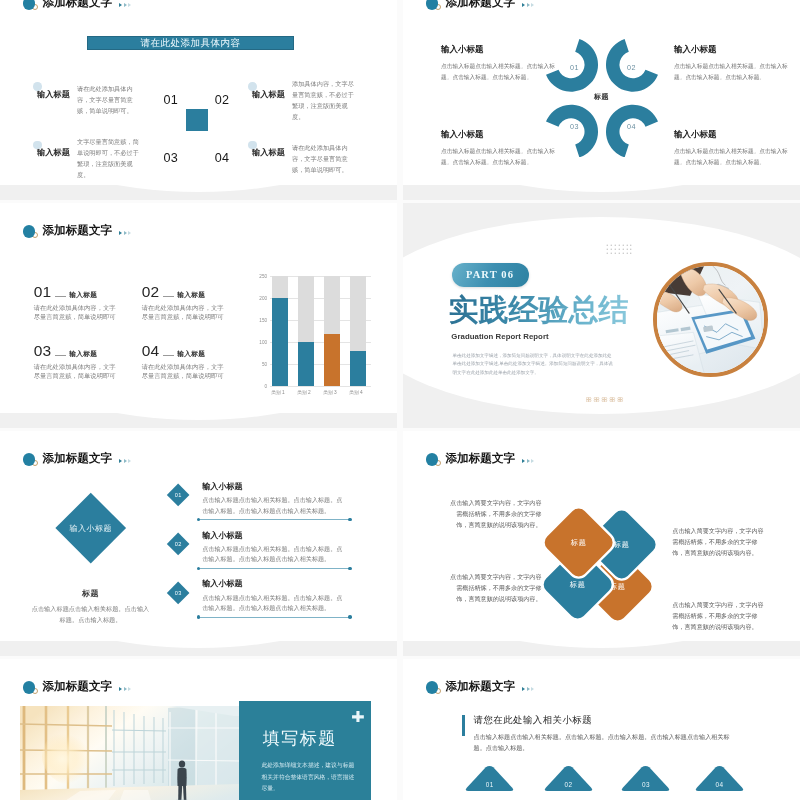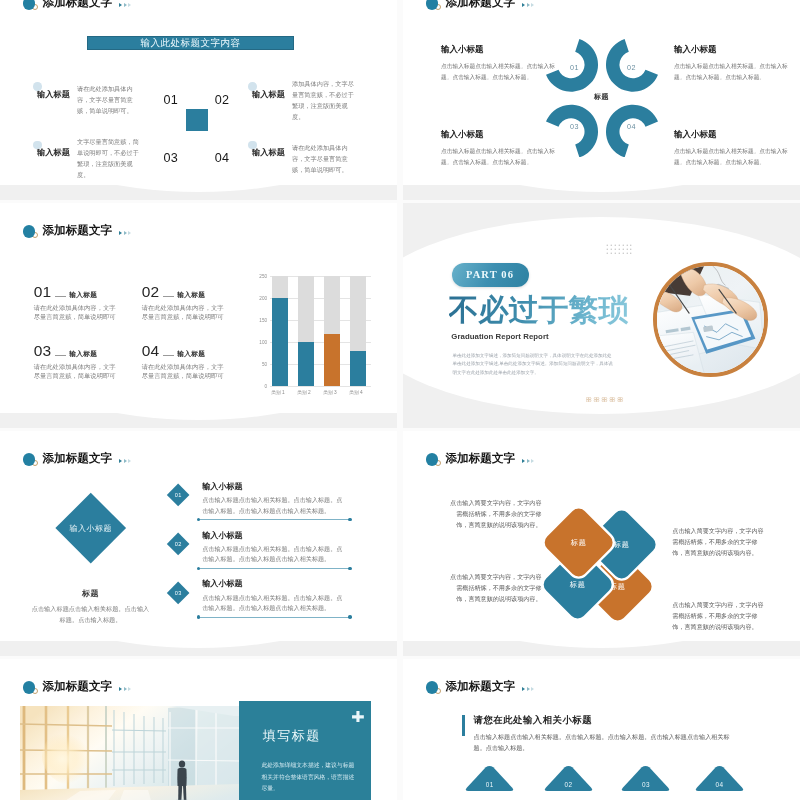--- a/index.html
+++ b/index.html
@@ -151,25 +151,25 @@
   .s6-tx { position:absolute; font-size:6.1px; line-height:1.78; color:#555; width:97px; }
   .s6-t1 { left:41.5px;  top:67px;  text-align:right; }
   .s6-t2 { left:269.3px; top:95px;  text-align:left; }
   .s6-t3 { left:41.5px;  top:141px; text-align:right; }
   .s6-t4 { left:269.3px; top:169px; text-align:left; }
   
   .s7-photo { position:absolute; left:20px; top:47px; width:220px; height:105px; overflow:hidden; }
   .s7-photo svg { width:100%; height:100%; display:block; }
   .s7-panel { position:absolute; left:239px; top:41.8px; width:132px; height:118px; background:#2b8099; }
   .s7-plus { position:absolute; left:112.7px; top:9.9px; width:11.9px; height:11.8px; }
-  .s7-title { position:absolute; left:23.7px; top:26px; font-size:13px; color:#f0fafd; letter-spacing:1.5px; }
+  .s7-title { position:absolute; left:23.7px; top:26px; font-size:17px; color:#f0fafd; letter-spacing:1.5px; }
   .s7-text { position:absolute; left:22.5px; top:59.5px; width:98px; font-size:5.8px; line-height:1.95; color:#d9edf4; }
   
   .s8-bar { position:absolute; left:59px; top:56px; width:3.2px; height:20.6px; background:#2b7e9e; }
-  .s8-sub { position:absolute; left:70.6px; top:55px; font-size:9.4px; font-weight:bold; color:#252525; letter-spacing:0.5px; }
+  .s8-sub { position:absolute; left:70.6px; top:55px; font-size:9.4px; font-weight:normal; color:#252525; letter-spacing:0.5px; }
   .s8-body { position:absolute; left:70.6px; top:72px; width:262px; font-size:6.1px; line-height:1.85; color:#555; }
   .s8-tri { position:absolute; width:49px; height:27px; }
   .s8-tri svg { width:100%; height:100%; display:block; }
   .s8-tri-t { position:absolute; left:0; right:0; bottom:4px; text-align:center; font-size:6.4px; color:#eaf6fa; letter-spacing:0.4px; }
   .s8-tri1 { left:62.2px;  top:105.6px; }
   .s8-tri2 { left:141px;   top:105.6px; }
   .s8-tri3 { left:218.4px; top:105.6px; }
   .s8-tri4 { left:291.9px; top:105.6px; }
 
 </style>
@@ -185,21 +185,21 @@
           <i class="c2"></i>
         </span>
     <span class="hdr-title">添加标题文字</span>
     <span class="hdr-arrows">
           <i></i>
           <i></i>
           <i></i>
         </span>
   </div>
 
-  <div class="s1-banner">输入此处标题文字内容</div>
+  <div class="s1-banner">请在此处添加具体内容</div>
 
   <div class="s1-num s1-n1">01</div>
   <div class="s1-num s1-n2">02</div>
   <div class="s1-num s1-n3">03</div>
   <div class="s1-num s1-n4">04</div>
   <div class="s1-sq"></div>
 
   <div class="s1-item s1-i1">
     <div class="s1-lab"><span class="s1-bub"></span><span>输入标题</span></div>
     <div class="s1-txt">请在此处添加具体内容，文字尽量言简意赅，简单说明即可。</div>
@@ -374,21 +374,21 @@
           <circle cx="21" cy="37" r="2.6"></circle>
           <circle cx="37" cy="37" r="2.6"></circle>
           <circle cx="53" cy="37" r="2.6"></circle>
           <circle cx="69" cy="37" r="2.6"></circle>
           <circle cx="85" cy="37" r="2.6"></circle>
           <circle cx="99" cy="37" r="2.6"></circle>
     </g>
   </svg>
 
   <div class="s4-pill">PART  06</div>
-  <div class="s4-title">不必过于繁琐</div>
+  <div class="s4-title">实践经验总结</div>
   <div class="s4-sub">Graduation Report Report</div>
   <div class="s4-body">单击此处添加文字辑述，添加简短问题说明文字，具体说明文字在此处添加此处单击此处添加文字辑述,单击此处添加文字辑述。添加简短问题说明文字，具体说明文字在此处添加此处单击此处添加文字。</div>
 
   <div class="s4-photo">
     <div class="s4-photo-in">
       <svg viewBox="0 0 100 100" preserveAspectRatio="xMidYMid slice">
         <defs>
           <linearGradient id="g4bg" x1="0.1" y1="0" x2="0.8" y2="1">
             <stop offset="0" stop-color="#e8eef1"></stop>
                 <stop offset="0.45" stop-color="#eef3f6"></stop>

